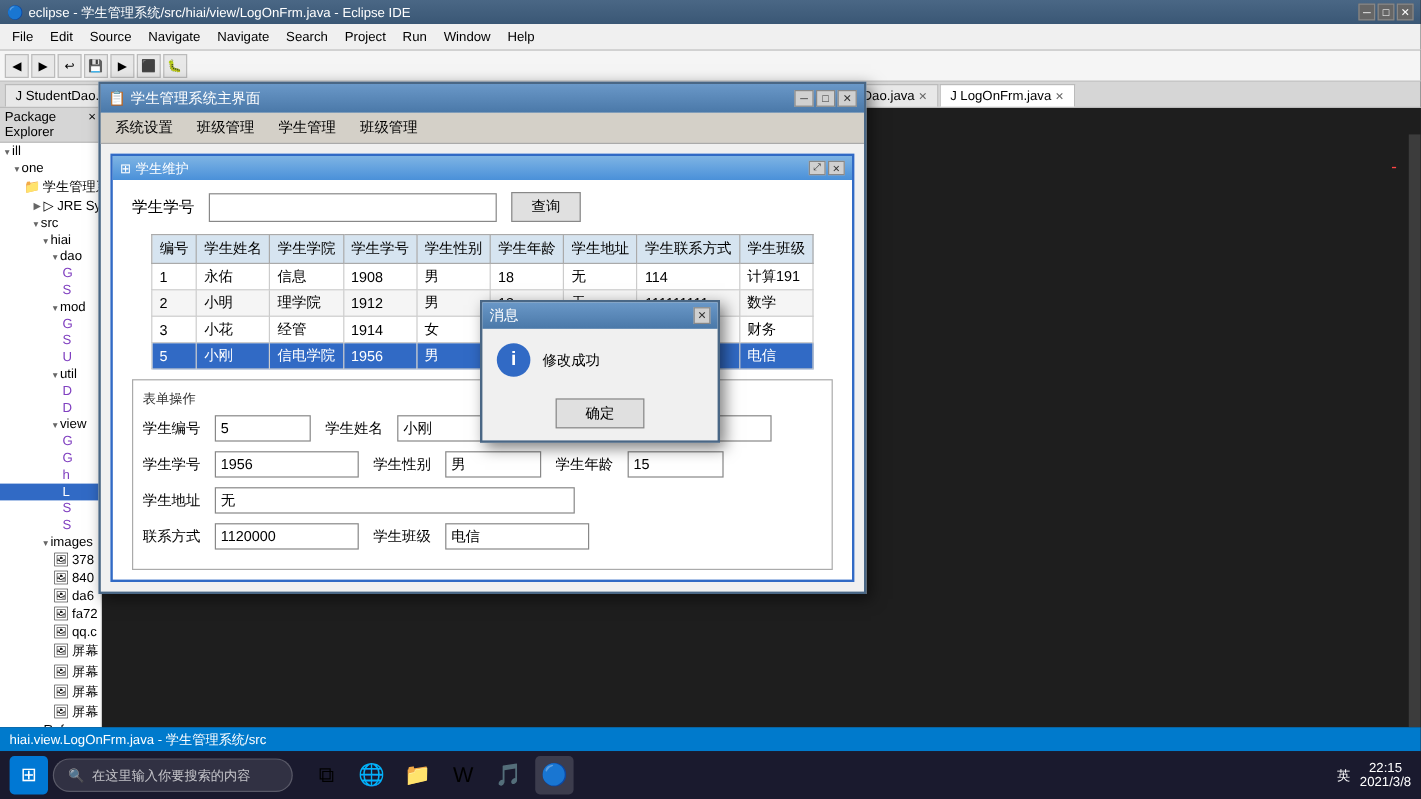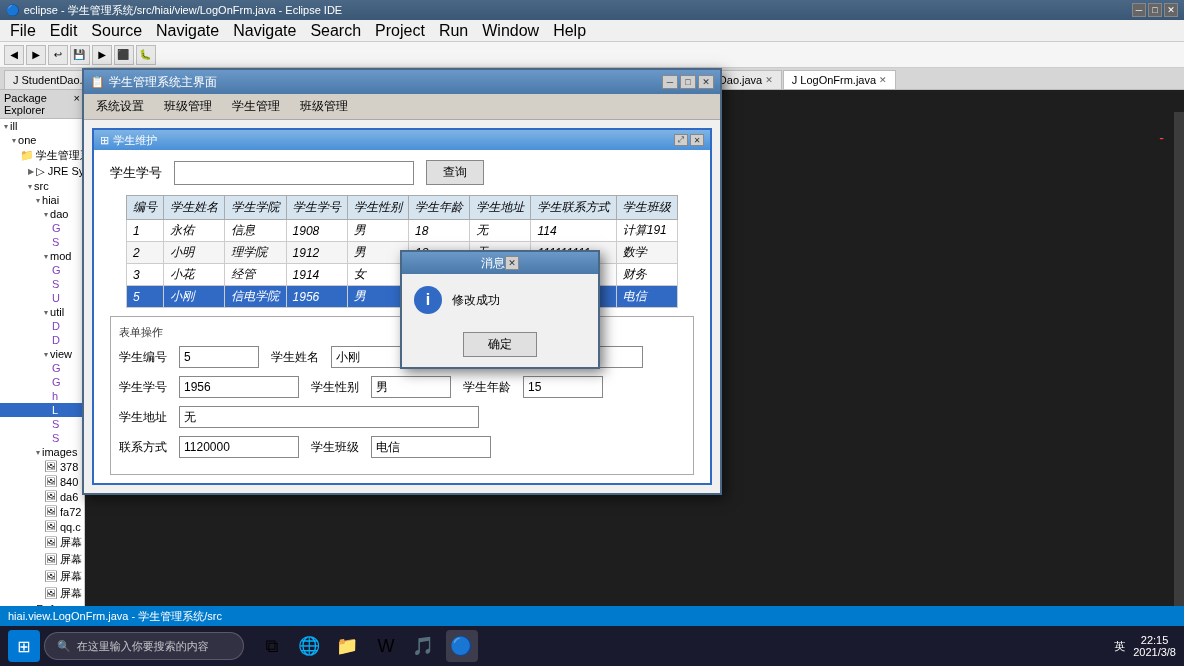--- a/index.html
+++ b/index.html
@@ -41,21 +41,21 @@
       background: #f0f0f0;
       border-bottom: 1px solid #ccc;
       padding: 2px 4px;
       display: flex;
       gap: 2px;
       height: 22px;
       align-items: center;
     }
     .menu-item {
       padding: 2px 6px;
-      font-size: 16px;
+      font-size: 11px;
       color: #000;
       cursor: pointer;
     }
 
     
     .eclipse-toolbar {
       background: #f5f5f5;
       border-bottom: 1px solid #ccc;
       padding: 2px 4px;
       height: 26px;
@@ -371,21 +371,21 @@
       border: 2px solid #4a6785;
       box-shadow: 4px 4px 12px rgba(0,0,0,0.5);
       z-index: 20;
     }
     .msg-titlebar {
       background: linear-gradient(to bottom, #6a98c8, #4a78a8);
       color: white;
       padding: 3px 6px;
       display: flex;
       align-items: center;
-      justify-content: center;
+      justify-content: space-between;
       font-size: 12px;
       height: 22px;
     }
     .msg-close {
       width: 14px; height: 14px;
       background: #d0d0d0;
       border: 1px solid #888;
       display: flex; align-items: center; justify-content: center;
       font-size: 9px;
       cursor: pointer;
@@ -715,21 +715,21 @@
         <div class="inner-title-btn">✕</div>
       </div>
     </div>
 
     <div class="search-area">
       <span class="search-label">学生学号</span>
       <input class="search-input" type="text" style="">
       <button class="search-btn">查询</button>
     </div>
 
-    <div style="margin: 0 16px 8px; overflow: hidden; font-style: italic;">
+    <div style="margin: 0 16px 8px; overflow: hidden;">
       <table class="student-table">
         <thead>
           <tr>
             <th>编号</th>
             <th>学生姓名</th>
             <th>学生学院</th>
             <th>学生学号</th>
             <th>学生性别</th>
             <th>学生年龄</th>
             <th>学生地址</th>

